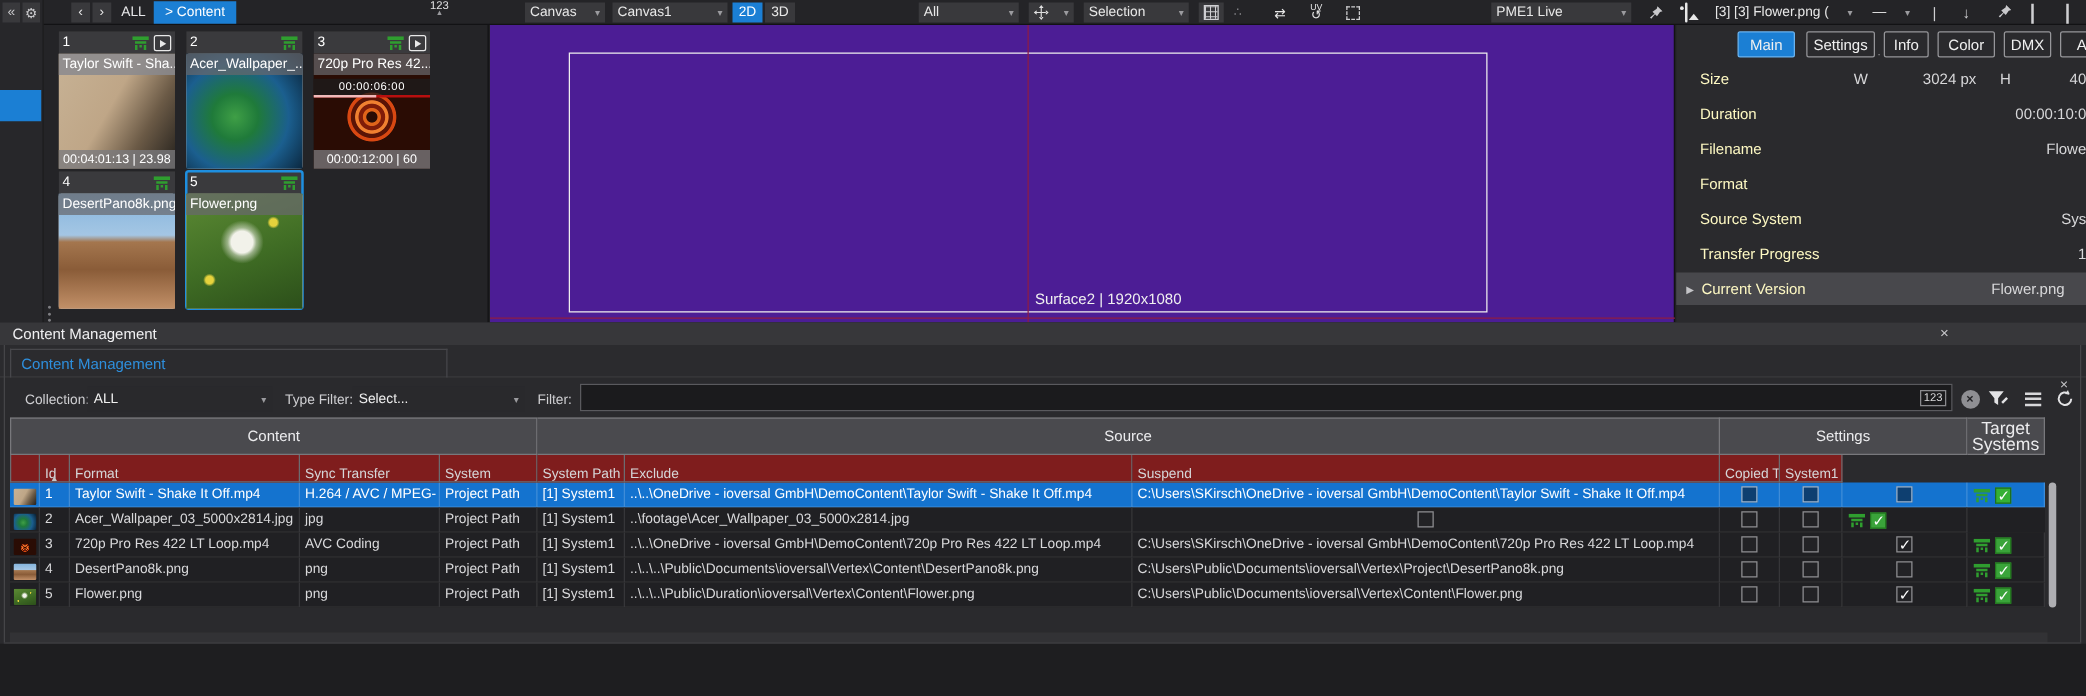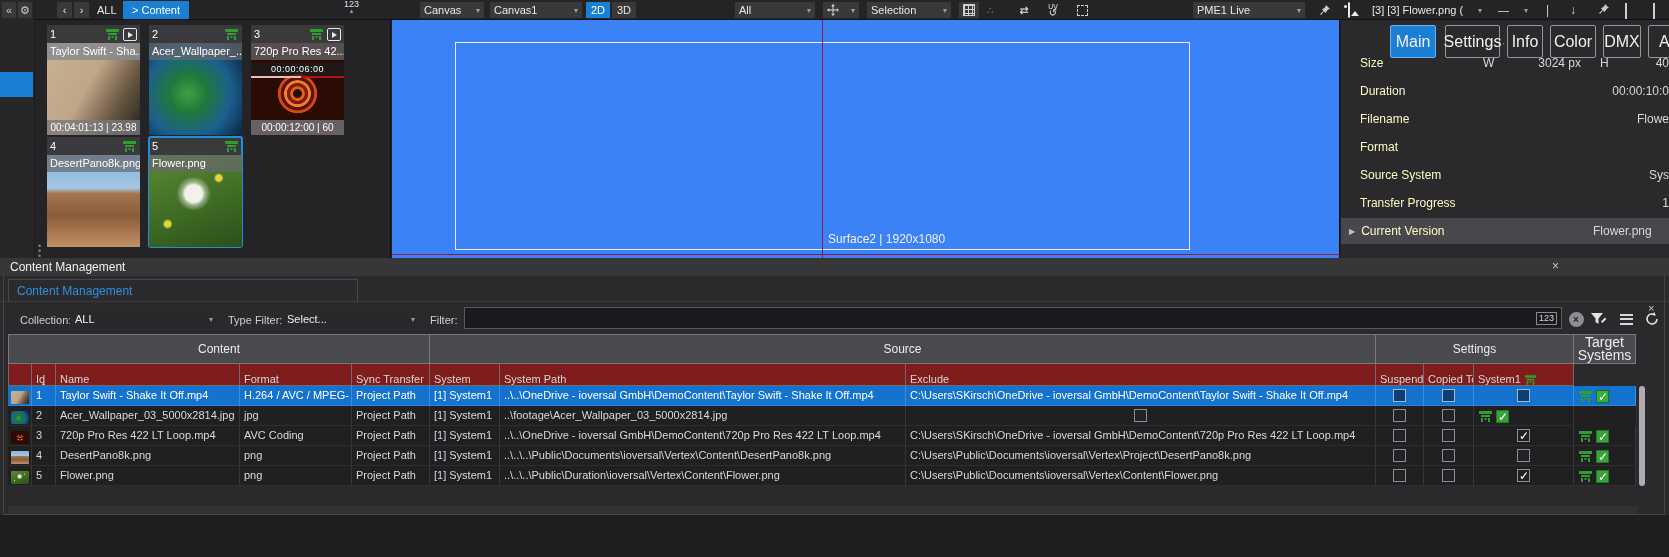--- a/index.html
+++ b/index.html
@@ -40,28 +40,28 @@
 .tc{position:absolute;left:0;top:38px;width:93px;height:13px;background:rgba(28,28,30,.75);color:#fff;font-size:9px;line-height:13px;text-align:center;letter-spacing:.5px}
 .rline{position:absolute;left:0;top:51px;width:93px;height:2px;background:#b80f0f}
 .rline::after{content:"";position:absolute;left:0;top:0;width:50px;height:2px;background:#f0baba}
 .g1{background:linear-gradient(120deg,#c7b295 0%,#bfa687 45%,#6b5a46 72%,#23201c 100%)}
 .g2{background:radial-gradient(circle at 42% 55%,#3f9f46 0%,#1f7a3a 25%,#1b5f8f 58%,#071a2c 100%)}
 .g3{background:radial-gradient(circle at 50% 55%,#2a0c04 0 6%,#e0641a 7% 10%,#801c08 11% 15%,#f08030 16% 19%,#5a1406 20% 24%,#d84812 25% 28%,#2a0c04 29% 100%)}
 .g4{background:linear-gradient(#84b4dc 0%,#a4c6e4 36%,#a4764e 42%,#8a5c38 66%,#c29068 100%)}
 .g5{background:radial-gradient(circle at 48% 42%,#f2f2ea 0 12%,rgba(242,242,234,.5) 16%,transparent 24%),radial-gradient(circle at 20% 75%,#e6d23c 0 3%,transparent 5%),radial-gradient(circle at 75% 25%,#e6d23c 0 3%,transparent 5%),linear-gradient(160deg,#5c8a34 0%,#3f6c24 55%,#2c4f1a 100%)}
 .handle{position:absolute;left:3px;top:224px;width:4px;height:16px;color:#7e7e82;font-size:9px;line-height:5px}
 
-.canvas{position:absolute;left:392px;top:20px;width:948px;height:238px;background:#3b82f6;border-right:1px solid #121214}
+.canvas{position:absolute;left:392px;top:20px;width:948px;height:238px;background:#4c1d95;border-right:1px solid #121214}
 .surf{position:absolute;left:63px;top:22px;width:735px;height:208px;border:1px solid #efefef}
 .vguide{position:absolute;left:430px;top:0;width:1px;height:238px;background:#8c1d45}
 .hguide{position:absolute;left:0;top:234px;width:948px;height:1px;background:#8c1d45}
 .slabel{position:absolute;left:436px;top:212px;color:#f0f0f0;font-size:12px;white-space:nowrap}
 
 .insp{position:absolute;left:1341px;top:20px;width:328px;height:238px;background:#2a2a2d}
-.itab{position:absolute;top:5px;height:33px;border:1px solid #96969a;border-radius:2px;background:#2a2a2d;color:#f0f0f0;font-size:16px;display:flex;align-items:center;justify-content:center;cursor:pointer}
+.itab{position:absolute;top:5px;height:21px;border:1px solid #96969a;border-radius:2px;background:#2a2a2d;color:#f0f0f0;font-size:12px;display:flex;align-items:center;justify-content:center;cursor:pointer}
 .itab.active{background:#1b7fd4;border-color:#6ab2ee}
 .plabel{position:absolute;left:19px;color:#fef9c3;font-size:12px;white-space:nowrap}
 .pval{position:absolute;color:#d8d8da;font-size:12px;white-space:nowrap}
 .cvrow{position:absolute;left:0;top:198px;width:328px;height:26px;background:#48484c;display:flex;align-items:center}
 .idots{position:absolute;left:150px;top:18px;color:#8d8d91;font-size:10px;letter-spacing:2px}
 
 .cm{position:absolute;left:0;top:258px;width:1669px;height:299px;background:#2a2a2d}
 .cmtitle{position:absolute;left:0;top:0;width:1669px;height:18px;background:#37373a}
 .cmtabrow{position:absolute;left:0;top:18px;width:1669px;height:26px;background:#2b2b2e;border-bottom:1px solid #3a3a3d}
 .cmtab{position:absolute;left:8px;top:3px;width:350px;height:23px;border:1px solid #47474b;border-bottom:none;color:#2e8fdd;font-size:12px;display:flex;align-items:center;padding-left:8px;cursor:pointer}
@@ -352,21 +352,20 @@
         <div class="gcell">Source</div>
         <div class="gcell">Settings</div>
         <div class="gcell" style="font-size:14px;padding:0 4px">Target Systems</div>
       </div>
       <div class="hrow">
         <div class="hcell"></div>
         <div class="hcell">
             <span>Id</span>
             <span class="sortup">▲</span>
           </div>
-        <div class="hcell">Name</div>
         <div class="hcell">Format</div>
         <div class="hcell">Sync Transfer</div>
         <div class="hcell">System</div>
         <div class="hcell">System Path</div>
         <div class="hcell">Exclude</div>
         <div class="hcell">Suspend</div>
         <div class="hcell">Copied To Project</div>
         <div class="hcell" style="gap:3px">
             <span>System1</span>
           <svg width="13" height="10" viewBox="0 0 15 11">

